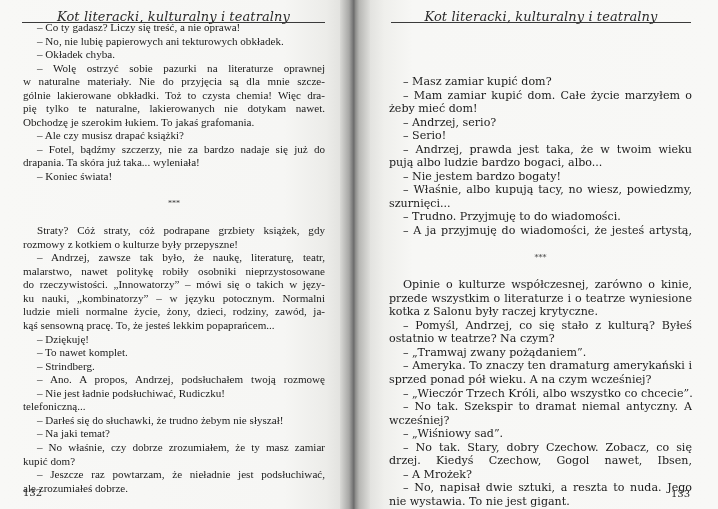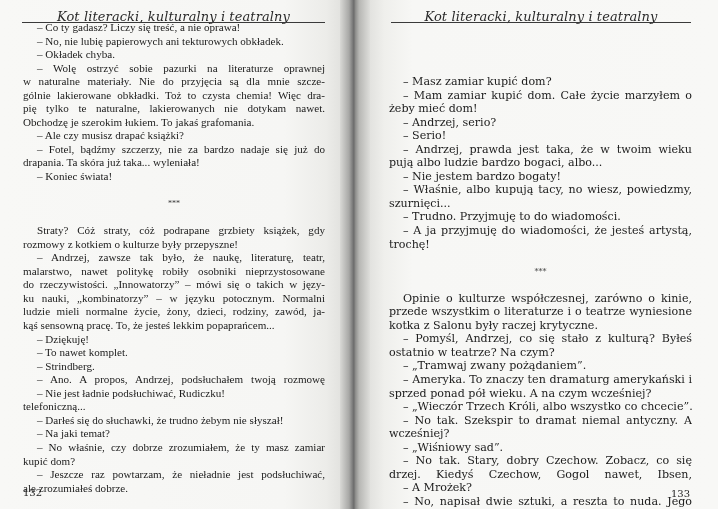--- a/index.html
+++ b/index.html
@@ -105,21 +105,20 @@
         <span class="line">żeby mieć dom!</span>
         <span class="line ind">– Andrzej, serio?</span>
         <span class="line ind">– Serio!</span>
         <span class="line ind just">– Andrzej, prawda jest taka, że w twoim wieku domy ku-</span>
         <span class="line">pują albo ludzie bardzo bogaci, albo...</span>
         <span class="line ind">– Nie jestem bardzo bogaty!</span>
         <span class="line ind just">– Właśnie, albo kupują tacy, no wiesz, powiedzmy, lekko</span>
         <span class="line">szurnięci...</span>
         <span class="line ind">– Trudno. Przyjmuję to do wiadomości.</span>
         <span class="line ind just">– A ja przyjmuję do wiadomości, że jesteś artystą, choć</span>
-        <span class="line">trochę!</span>
         <span class="gap"></span>
         <span class="asterism">***</span>
         <span class="gap"></span>
         <span class="line ind just">Opinie o kulturze współczesnej, zarówno o kinie, ale</span>
         <span class="line just">przede wszystkim o literaturze i o teatrze wyniesione przez</span>
         <span class="line">kotka z Salonu były raczej krytyczne.</span>
         <span class="line ind just">– Pomyśl, Andrzej, co się stało z kulturą? Byłeś może</span>
         <span class="line">ostatnio w teatrze? Na czym?</span>
         <span class="line ind">– „Tramwaj zwany pożądaniem”.</span>
         <span class="line ind just">– Ameryka. To znaczy ten dramaturg amerykański i też</span>

